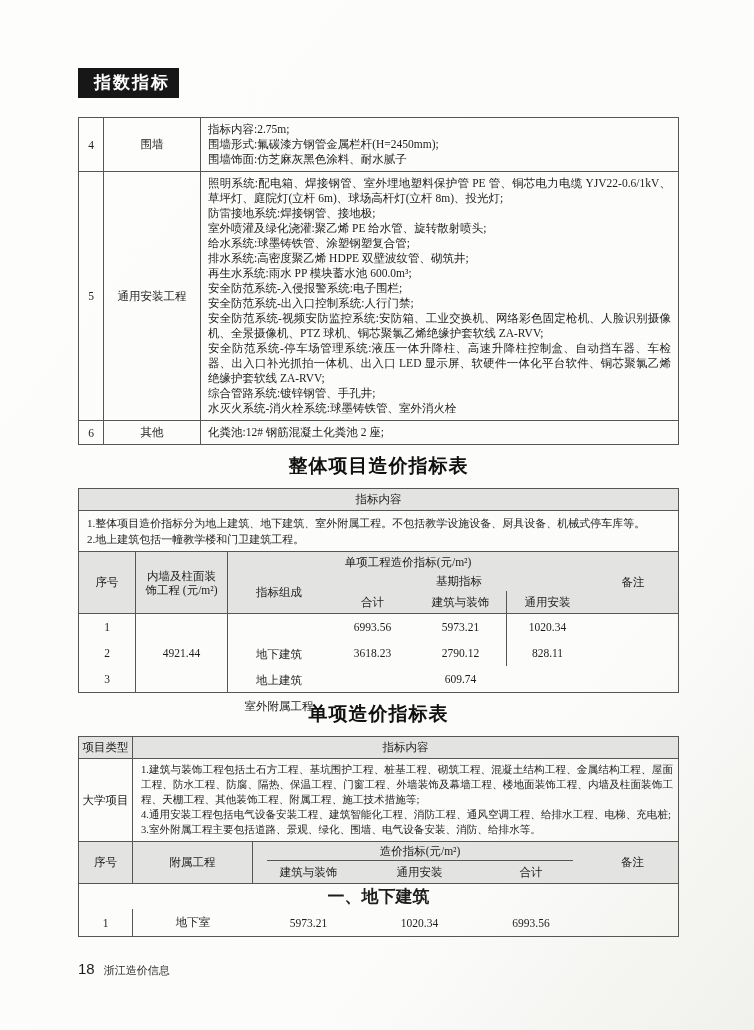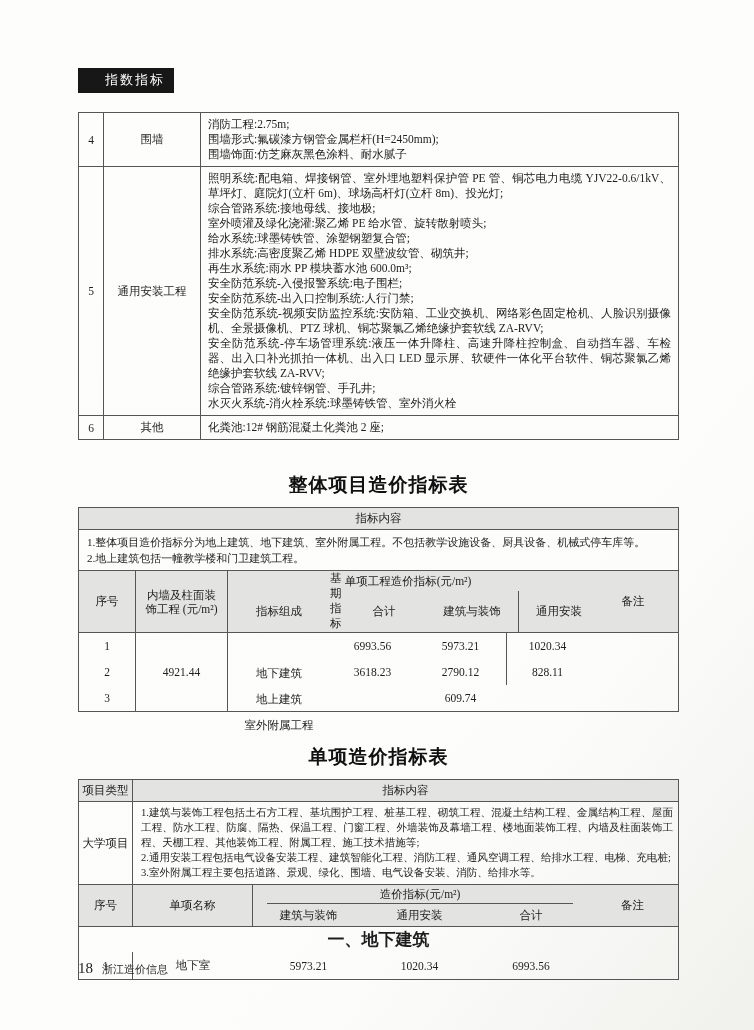--- a/index.html
+++ b/index.html
@@ -14,42 +14,42 @@
     position:absolute; left:0; top:0; width:754px; height:1030px;
     background:linear-gradient(128deg,#fdfdfc 0%,#fcfcfb 72%,#f0f0ec 100%);
     overflow:hidden;
   }
   .content { position:absolute; left:78px; top:68px; width:601px; }
 
   
   .badge {
     display:inline-block; background:#171717; color:#fff;
     font-family:"Liberation Sans","DejaVu Sans",sans-serif;
-    font-weight:normal; font-size:13px; letter-spacing:2px;
-    padding:3px 9px 4px 27px;
+    font-weight:bold; font-size:17px; letter-spacing:2px;
+    padding:3px 9px 4px 16px;
   }
 
   
   .spec-table { margin-top:19px; border:1px solid #565656; font-size:11.5px; }
   .spec-row { display:flex; border-bottom:1px solid #565656; }
   .spec-row:last-child { border-bottom:none; }
   .cell-no {
     width:25px; border-right:1px solid #565656; flex:none;
     display:flex; align-items:center; justify-content:center;
   }
   .cell-cat {
     width:97px; border-right:1px solid #565656; flex:none;
     display:flex; align-items:center; justify-content:center; text-align:center;
   }
   .cell-body { flex:1; padding:4px 7px; line-height:15px; }
   .tline { text-align:justify; }
 
   
   .tbl-title {
-    margin-top:32px; margin-bottom:9px; text-align:center;
+    margin-top:8px; margin-bottom:9px; text-align:center;
     font-family:"Liberation Sans","DejaVu Sans",sans-serif;
     font-weight:bold; font-size:19px; letter-spacing:1px; color:#111;
   }
 
   
   .cellc { display:flex; align-items:center; justify-content:center; text-align:center; }
   .gray { background:#e3e3e1; }
   .br { border-right:1px solid #565656; }
   .bl { border-left:1px solid #565656; }
   .bb { border-bottom:1px solid #565656; }
@@ -59,21 +59,21 @@
   .t2-head1 { height:22px; }
   .t2-notes { padding:4px 8px; line-height:16px; font-size:11px; }
   .t2-header { display:flex; height:62px; }
   .h-no2 { width:57px; flex:none; }
   .h-overall { width:92px; flex:none; padding:0 8px; line-height:14px; }
   .h-main { flex:1; display:flex; }
   .h-cols { width:360px; flex:none; display:flex; flex-direction:column; }
   .h-unit { height:20px; }
   .h-lower { flex:1; display:flex; }
   .h-comp { width:102px; flex:none;text-align:right; }
-  .h-right { flex:1; display:flex; flex-direction:row; }
+  .h-right { flex:1; display:flex; flex-direction:column; }
   .h-base { height:19px; }
   .h-subs { flex:1; display:flex; }
   .h-total { width:85px; flex:none; }
   .h-constr { width:91px; flex:none; }
   .h-instal { width:82px; flex:none; }
   .h-remark { flex:1; }
   .t2-row { display:flex; height:26px; }
   .d-no { width:57px; flex:none; }
   .d-overall { width:92px; flex:none; }
   .d-comp { width:102px; flex:none;margin-top:40px; }
@@ -100,48 +100,48 @@
   .t3h-total { width:112px; flex:none; }
   .t3h-remark { flex:1; }
   .t3-section {
     height:25px; display:flex; align-items:center; justify-content:center;
     font-family:"Liberation Sans","DejaVu Sans",sans-serif; font-weight:bold; font-size:17px;
   }
   .t3-row { display:flex; height:27px; }
 
   
   .footer { position:absolute; left:78px; top:960px; display:flex; align-items:baseline; }
-  .pageno { font-size:15px; font-family:Liberation Serif, serif; }
+  .pageno { font-size:15px; font-family:Liberation Sans, sans-serif; }
   .journal { font-size:11px; margin-left:9px; font-family:"Liberation Sans","DejaVu Sans",sans-serif; color:#2a2a2a; }
 </style>
 </head>
 <body>
 
 <div class="page">
   <div class="content">
 
     <div class="badge">指数指标</div>
 
     
     <div class="spec-table">
       <div class="spec-row">
         <div class="cell-no">4</div>
         <div class="cell-cat">围墙</div>
         <div class="cell-body">
-          <div class="tline">消防工程:2.75m;</div>
+          <div class="tline">指标内容:2.75m;</div>
           <div class="tline">围墙形式:氟碳漆方钢管金属栏杆(H=2450mm);</div>
           <div class="tline">围墙饰面:仿芝麻灰黑色涂料、耐水腻子</div>
         </div>
       </div>
       <div class="spec-row">
         <div class="cell-no">5</div>
         <div class="cell-cat">通用安装工程</div>
         <div class="cell-body">
           <div class="tline">照明系统:配电箱、焊接钢管、室外埋地塑料保护管 PE 管、铜芯电力电缆 YJV22-0.6/1kV、草坪灯、庭院灯(立杆 6m)、球场高杆灯(立杆 8m)、投光灯;</div>
-          <div class="tline">综合管路系统:接地母线、接地极;</div>
+          <div class="tline">防雷接地系统:焊接钢管、接地极;</div>
           <div class="tline">室外喷灌及绿化浇灌:聚乙烯 PE 给水管、旋转散射喷头;</div>
           <div class="tline">给水系统:球墨铸铁管、涂塑钢塑复合管;</div>
           <div class="tline">排水系统:高密度聚乙烯 HDPE 双壁波纹管、砌筑井;</div>
           <div class="tline">再生水系统:雨水 PP 模块蓄水池 600.0m³;</div>
           <div class="tline">安全防范系统-入侵报警系统:电子围栏;</div>
           <div class="tline">安全防范系统-出入口控制系统:人行门禁;</div>
           <div class="tline">安全防范系统-视频安防监控系统:安防箱、工业交换机、网络彩色固定枪机、人脸识别摄像机、全景摄像机、PTZ 球机、铜芯聚氯乙烯绝缘护套软线 ZA-RVV;</div>
           <div class="tline">安全防范系统-停车场管理系统:液压一体升降柱、高速升降柱控制盒、自动挡车器、车检器、出入口补光抓拍一体机、出入口 LED 显示屏、软硬件一体化平台软件、铜芯聚氯乙烯绝缘护套软线 ZA-RVV;</div>
           <div class="tline">综合管路系统:镀锌钢管、手孔井;</div>
           <div class="tline">水灭火系统-消火栓系统:球墨铸铁管、室外消火栓</div>
@@ -222,27 +222,27 @@
 
     <div class="tbl3">
       <div class="t3-head1 gray bb" style="display:flex;">
         <div class="t3-pt cellc br">项目类型</div>
         <div class="cellc" style="flex:1;">指标内容</div>
       </div>
       <div class="t3-content bb">
         <div class="t3-pt cellc br">大学项目</div>
         <div class="t3-content-body">
           <div class="tline">1.建筑与装饰工程包括土石方工程、基坑围护工程、桩基工程、砌筑工程、混凝土结构工程、金属结构工程、屋面工程、防水工程、防腐、隔热、保温工程、门窗工程、外墙装饰及幕墙工程、楼地面装饰工程、内墙及柱面装饰工程、天棚工程、其他装饰工程、附属工程、施工技术措施等;</div>
-          <div class="tline">2.通用安装工程包括电气设备安装工程、建筑智能化工程、消防工程、通风空调工程、给排水工程、电梯、充电桩;</div>
+          <div class="tline">4.通用安装工程包括电气设备安装工程、建筑智能化工程、消防工程、通风空调工程、给排水工程、电梯、充电桩;</div>
           <div class="tline">3.室外附属工程主要包括道路、景观、绿化、围墙、电气设备安装、消防、给排水等。</div>
         </div>
       </div>
       <div class="t3-header gray bb">
         <div class="t3h-no cellc br">序号</div>
-        <div class="t3h-name cellc br">单项名称</div>
+        <div class="t3h-name cellc br">附属工程</div>
         <div class="t3h-cost">
           <div class="t3h-cost-top">
             <div class="t3h-cost-label">造价指标(元/m²)</div>
           </div>
           <div class="t3h-subs">
             <div class="t3h-constr cellc">建筑与装饰</div>
             <div class="t3h-instal cellc">通用安装</div>
             <div class="t3h-total cellc">合计</div>
           </div>
         </div>

